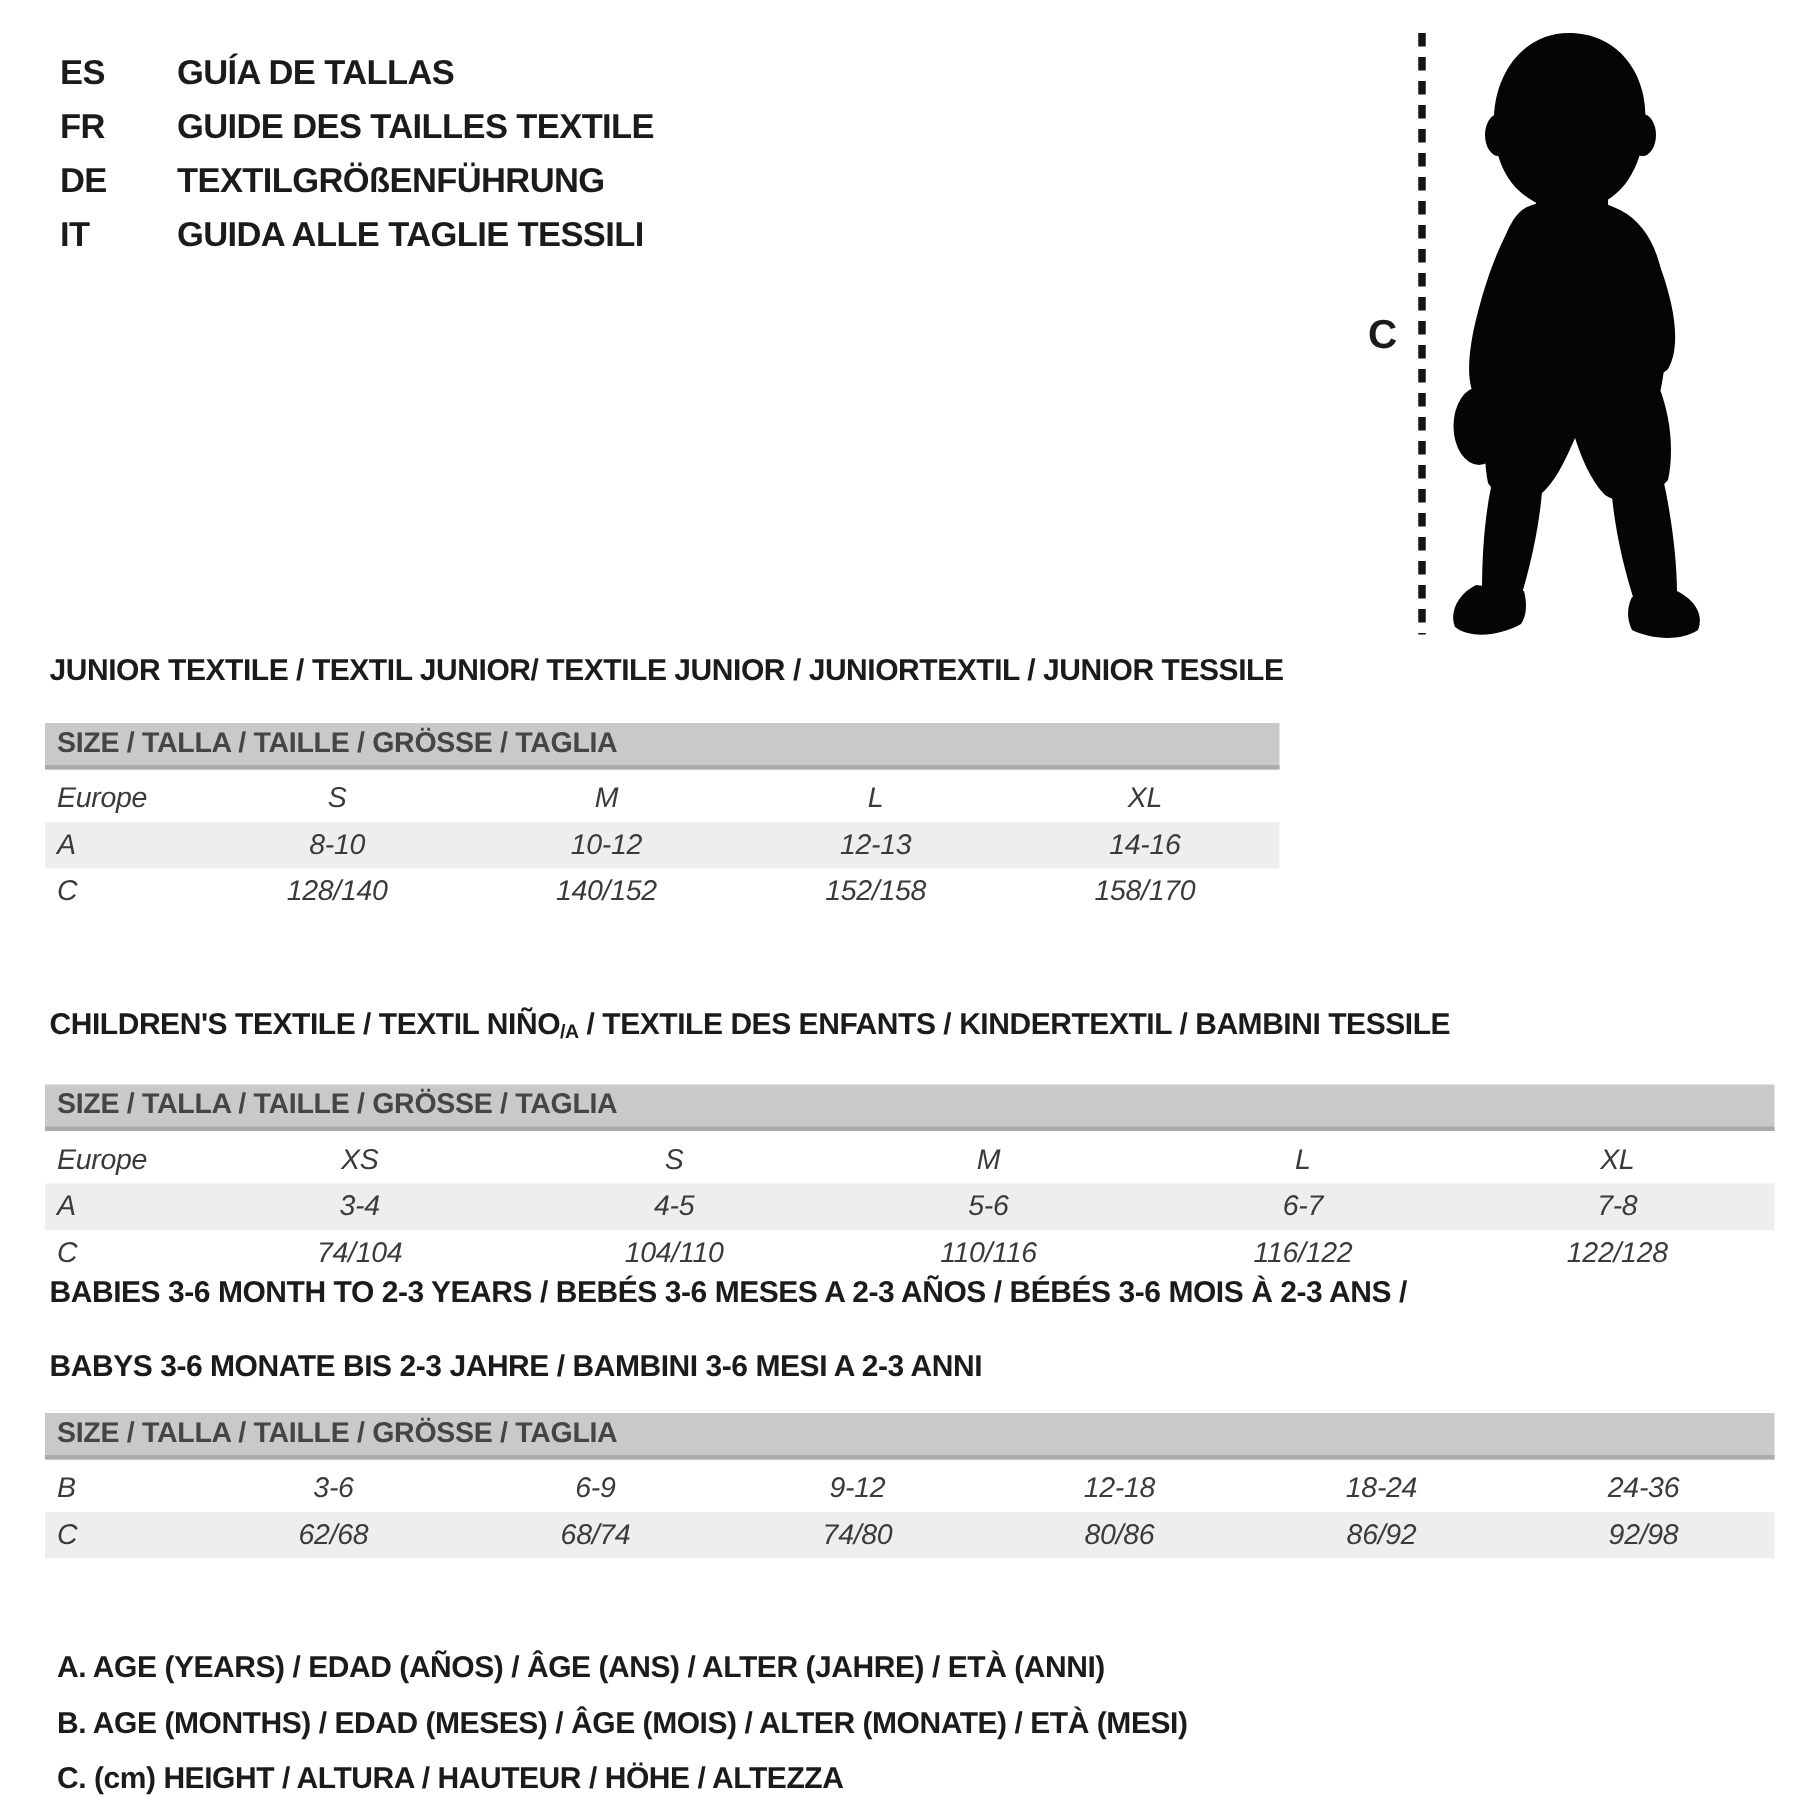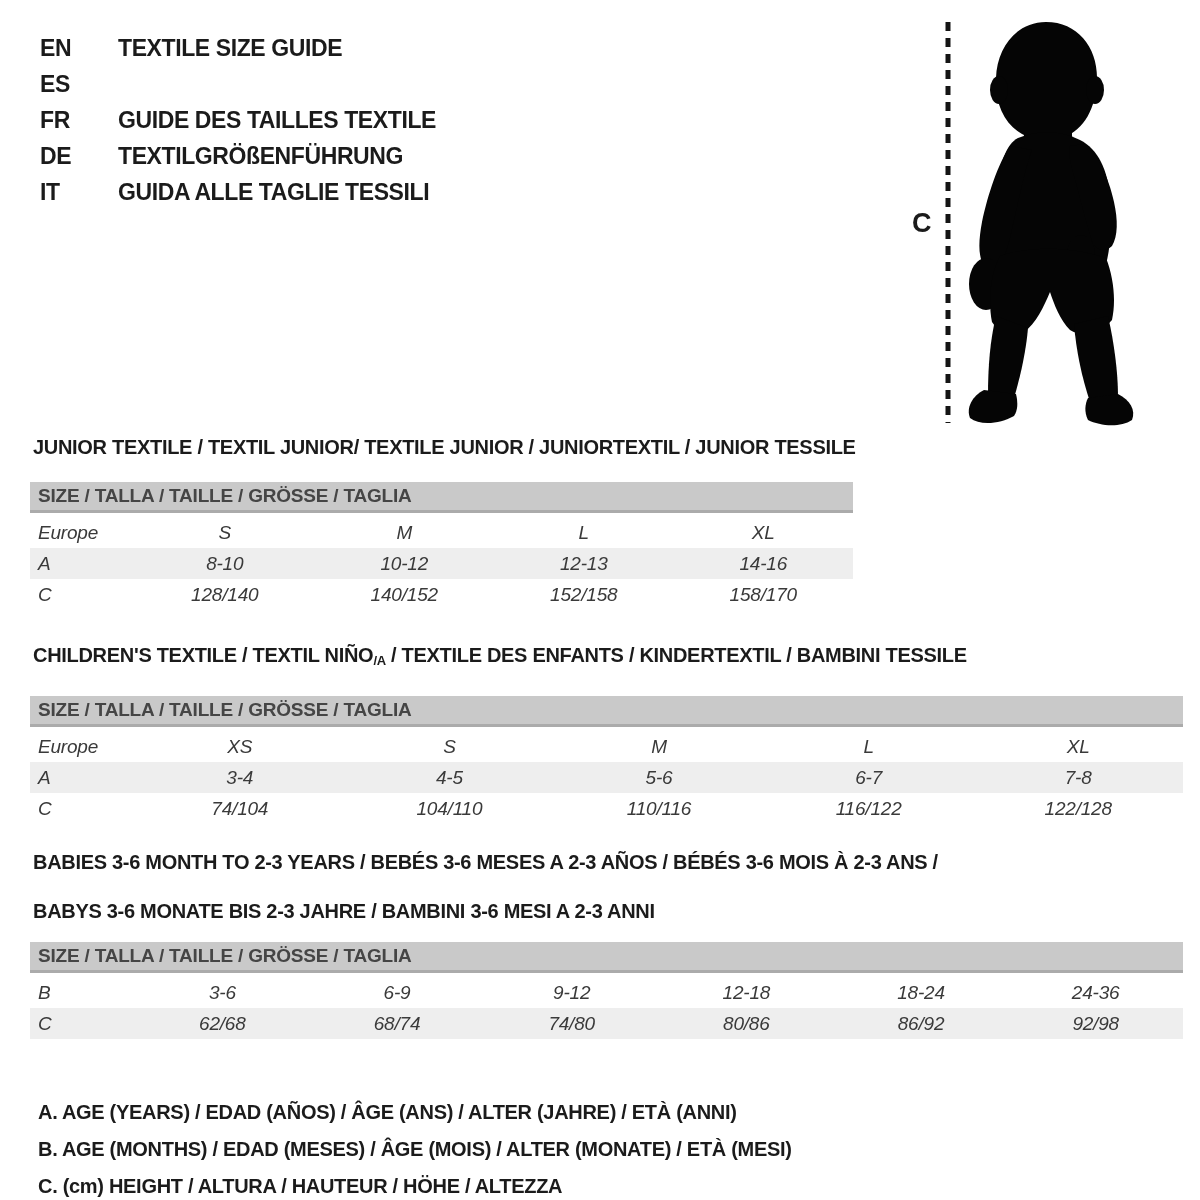--- a/index.html
+++ b/index.html
@@ -55,43 +55,40 @@
   .t-label {
     padding-left:8px; font-size:19px; letter-spacing:-0.2px;
     color: var(--table-text, #3a3a3a);
   }
   .t-cell {
     text-align:center; font-size:19px; letter-spacing:-0.2px;
     color: var(--table-text, #3a3a3a);
   }
 
   .sec-junior { top:436px; width:823px; }
-  .sec-children { top:644px; width:1153px; }
+  .sec-children { top:672px; width:1153px; }
   .sec-babies { top:851px; width:1153px; }
   .sec-babies .tbl { margin-top:20px; }
 
   
   .legend { position:absolute; left:38px; top:1094px; }
   .legend-line {
     font-weight:bold; font-size:20px; line-height:37px;
     letter-spacing:-0.3px; color: var(--text-black, #1b1b1b); white-space:nowrap;
   }
 </style>
 </head>
 <body>
 
 <div class="page">
 
   <div class="lang-block">
     <div class="lang-row">
-      <span class="lang-code">EN</span>
-      <span class="lang-label">TEXTILE SIZE GUIDE</span>
-    </div>
-    <div class="lang-row">
       <span class="lang-code">ES</span>
+      <span class="lang-label">GUÍA DE TALLAS</span>
     </div>
     <div class="lang-row">
       <span class="lang-code">FR</span>
       <span class="lang-label">GUIDE DES TAILLES TEXTILE</span>
     </div>
     <div class="lang-row">
       <span class="lang-code">DE</span>
       <span class="lang-label">TEXTILGRÖßENFÜHRUNG</span>
     </div>
     <div class="lang-row">

